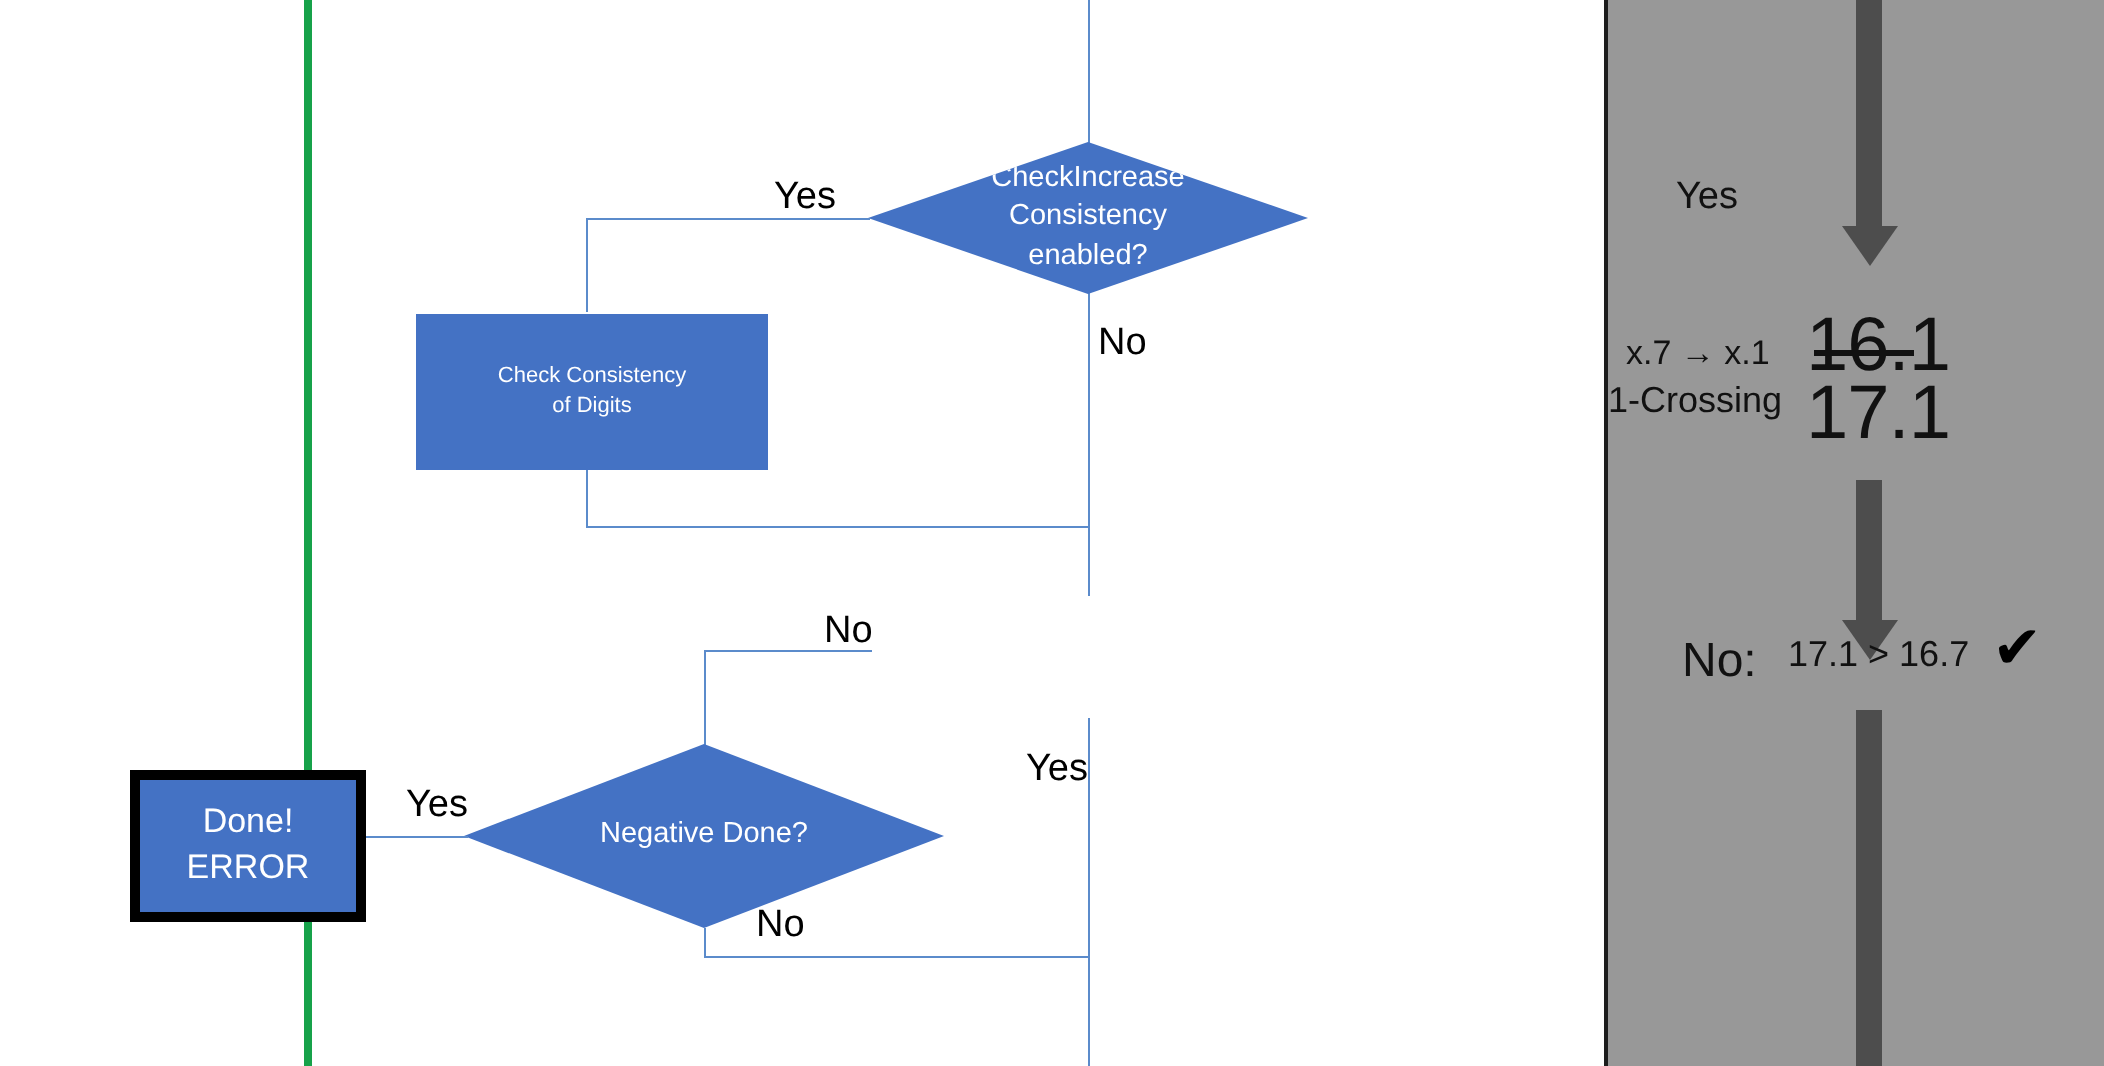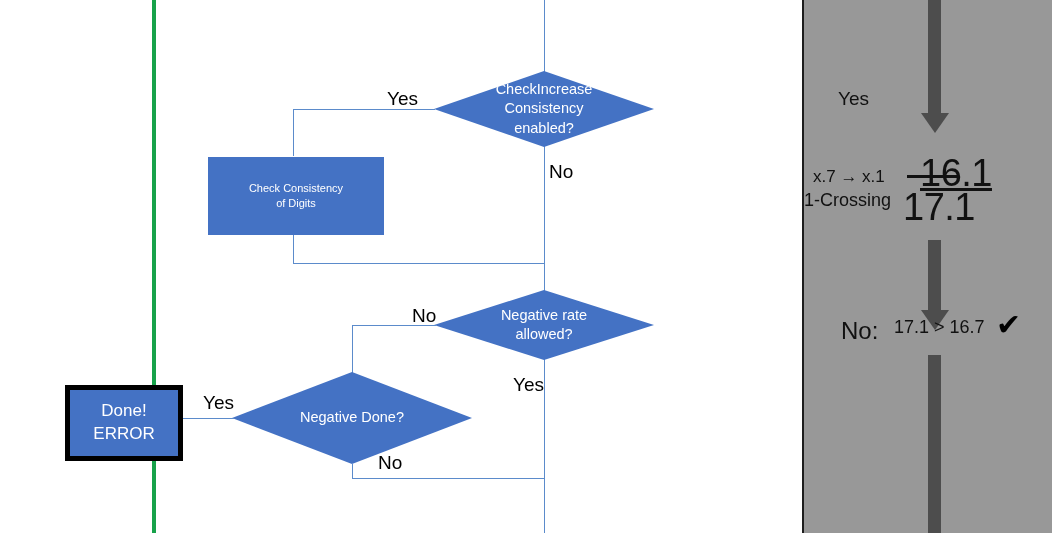--- a/index.html
+++ b/index.html
@@ -162,26 +162,20 @@
   <div class="procbox" style="left:208px; top:157px; width:176px; height:78px;">
     <div>
       <span>Check Consistency</span><br>
       <span>of Digits</span>
     </div>
   </div>
 
   <div class="vline" style="left:293px; top:235px; height:28px;"></div>
   <div class="hline" style="left:293px; top:263px; width:252px;"></div>
 
-  <div class="diamond" style="left:434px; top:290px; width:220px; height:70px;">
-    <div class="dlabel">
-      <span>Negative rate</span><br>
-      <span>allowed?</span>
-    </div>
-  </div>
 
   <div class="hline" style="left:352px; top:325px; width:84px;"></div>
   <div class="vline" style="left:352px; top:325px; height:93px;"></div>
   <div class="edgelabel" style="left:412px; top:306px;">No</div>
 
   <div class="edgelabel" style="left:513px; top:375px;">Yes</div>
 
   <div class="diamond" style="left:232px; top:372px; width:240px; height:92px;">
     <div class="dlabel">Negative Done?</div>
   </div>
@@ -201,21 +195,21 @@
   <div id="gray-panel">
 
     <div class="arrow-shaft" style="left:124px; top:0px; height:115px;"></div>
     <div class="arrow-head" style="left:117px; top:113px;"></div>
 
     <div class="gtext" style="left:34px; top:88px; font-size:19px;">Yes</div>
 
     <div class="gtext" style="left:9px; top:167px; font-size:17px;">x.7 → x.1</div>
     <div class="gtext" style="left:0px; top:190px; font-size:18px;">1-Crossing</div>
 
-    <div class="gtext gbig" style="left:116px; top:152px;text-decoration:underline;">16.1</div>
+    <div class="gtext gbig" style="left:99px; top:152px;">16.1</div>
     <div class="strike" style="left:103px; top:175px; width:50px;"></div>
     <div class="gtext gbig" style="left:99px; top:186px;">17.1</div>
 
     <div class="arrow-shaft" style="left:124px; top:240px; height:73px;"></div>
     <div class="arrow-head" style="left:117px; top:310px;"></div>
 
     <div class="gtext" style="left:37px; top:317px; font-size:24px;">No:</div>
     <div class="gtext" style="left:90px; top:317px; font-size:18px;">17.1 &gt; 16.7</div>
     <div class="check" style="left:192px; top:310px;">✔</div>
 

